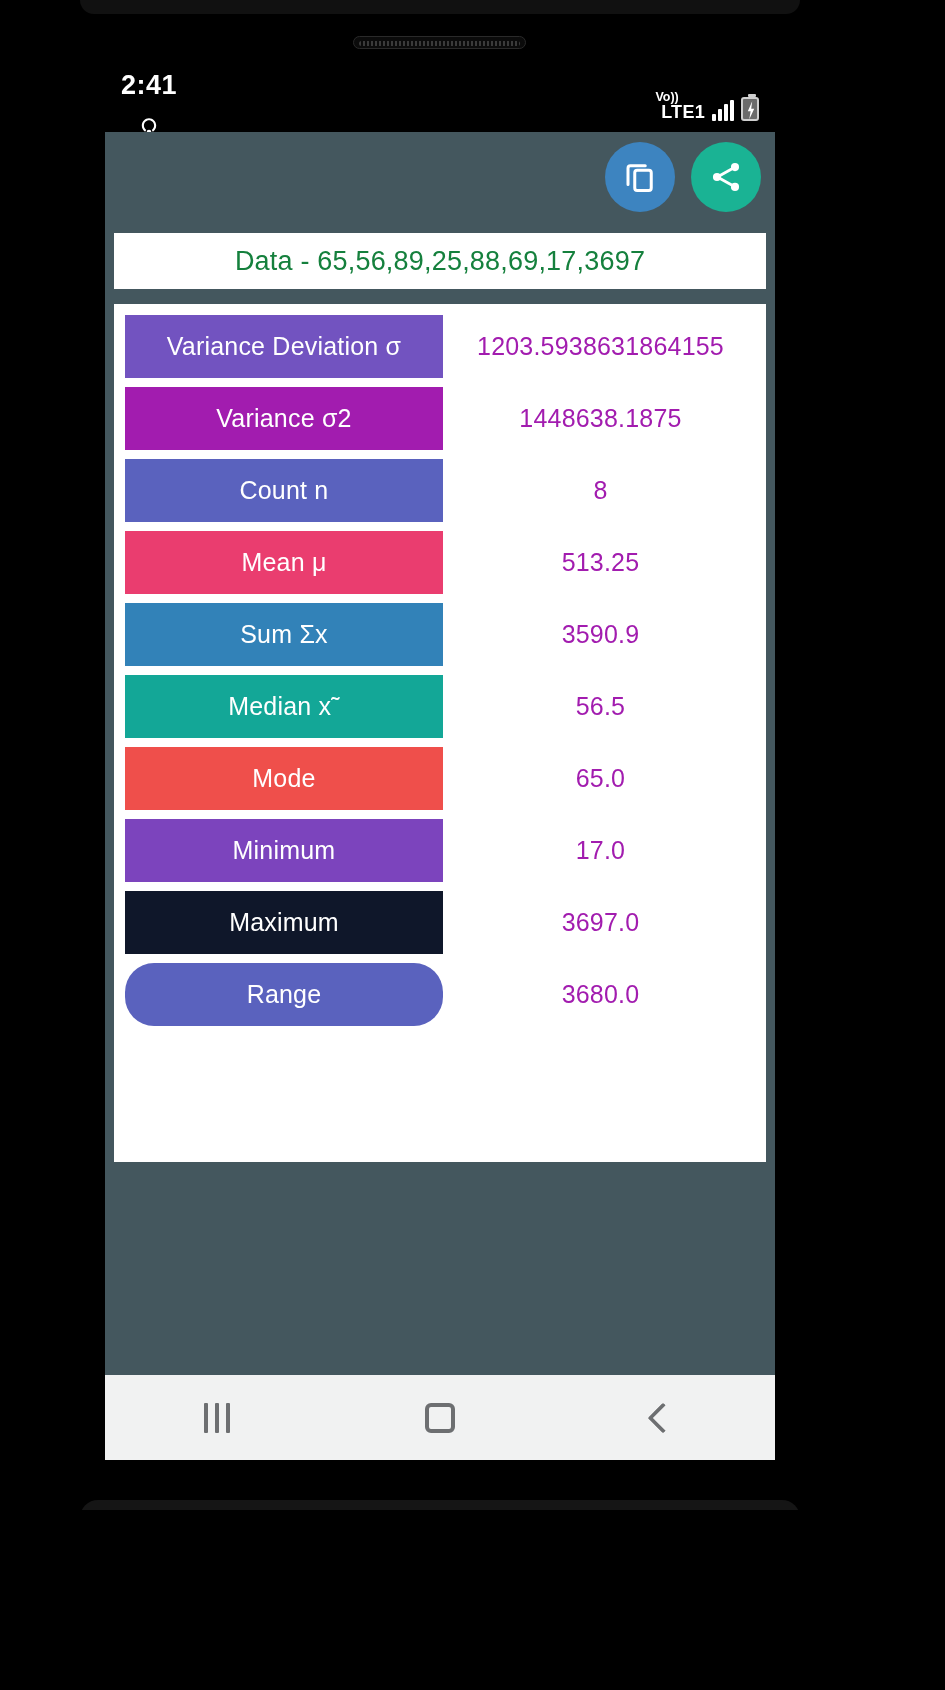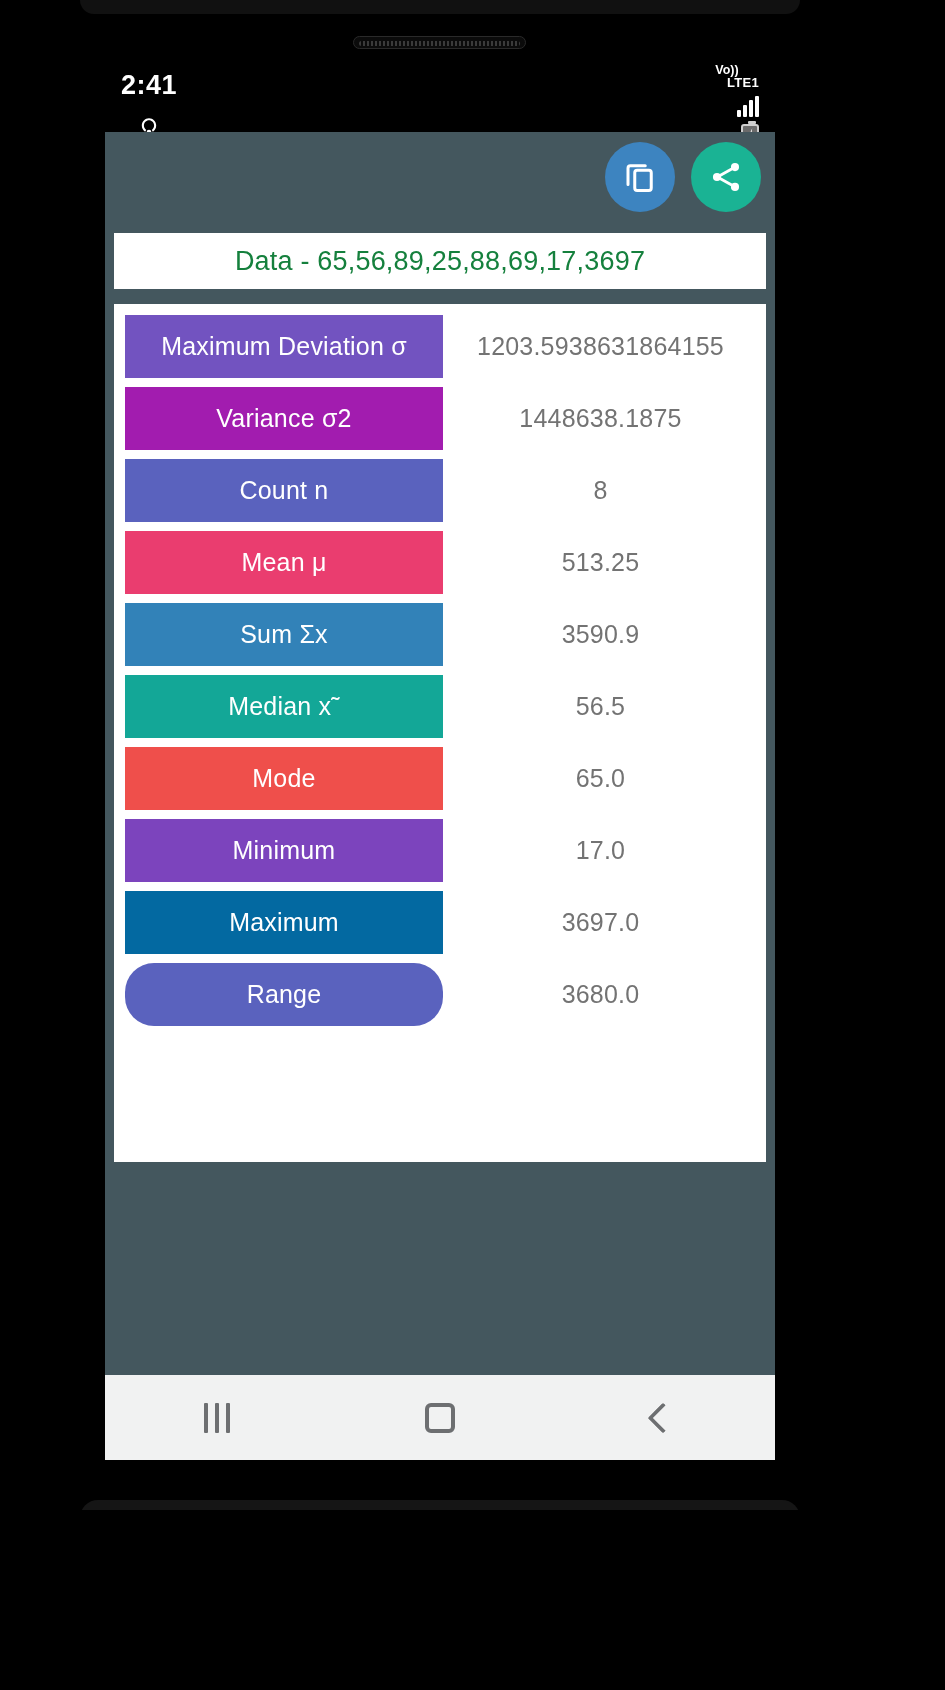--- a/index.html
+++ b/index.html
@@ -40,27 +40,27 @@
 
   
   .statusbar {
     position:absolute; left:105px; top:80px; width:670px; height:52px;
     background:#000; color:#fff;
     display:flex; align-items:center; justify-content:space-between;
     padding:0 16px;
   }
   .sb-left { display:flex; align-items:center; gap:14px;flex-direction:column; }
   .sb-time { font-size:27px; font-weight:700; letter-spacing:.5px; }
-  .sb-right { display:flex; align-items:flex-end; gap:7px;flex-direction:column; }
+  .sb-right { display:flex; align-items:flex-end; gap:7px; }
   .volte {
     display:flex; flex-direction:column; align-items:center;
     line-height:1.0; font-size:12px; font-weight:700;
   }
   .volte .t1 { font-size:12.5px; }
-  .volte .t2 { font-size:13px; letter-spacing:.3px;margin-left:32px; }
+  .volte .t2 { font-size:18px; letter-spacing:.3px;margin-left:32px; }
   .sig { display:flex; align-items:flex-end; gap:2px; height:21px; }
   .sig i { width:4px; background:#fff; display:block; border-radius:1px; }
   .sig i:nth-child(1){height:7px;}
   .sig i:nth-child(2){height:12px;}
   .sig i:nth-child(3){height:17px;}
   .sig i:nth-child(4){height:21px;}
   .batt {
     position:relative; width:18px; height:24px;
     border:2px solid #cfcfcf; border-radius:3px; background:#6b6b6b;
   }
@@ -115,21 +115,21 @@
     height:63px; margin-bottom:9px;
   }
   .row:last-child { margin-bottom:0; }
   .chip {
     width:318px; margin-left:11px; height:100%;
     display:flex; align-items:center; justify-content:center;
     color:#fff; font-size:25px; letter-spacing:.2px;
   }
   .val {
     flex:1; text-align:center;
-    color:#737373; font-size:25px; letter-spacing:.2px;
+    color:#a21caf; font-size:25px; letter-spacing:.2px;
     padding-right:8px;
   }
 
   
   .navbar {
     position:absolute; left:105px; top:1375px; width:670px; height:85px;
     background:#f1f2f2;
     display:flex; align-items:center; justify-content:space-around;
   }
   .nav-btn { display:flex; align-items:center; justify-content:center;
@@ -202,21 +202,21 @@
         </span>
       </div>
     </div>
 
     <div class="data-bar">
       <span class="txt">Data - 65,56,89,25,88,69,17,3697</span>
     </div>
 
     <div class="card" id="results-card">
         <div class="row">
-          <div class="chip" style="background: rgb(114, 83, 192);">Maximum Deviation σ</div>
+          <div class="chip" style="background: rgb(114, 83, 192);">Variance Deviation σ</div>
           <div class="val">1203.5938631864155</div>
         </div>
         <div class="row">
           <div class="chip" style="background: #a21caf;">Variance σ2</div>
           <div class="val">1448638.1875</div>
         </div>
         <div class="row">
           <div class="chip" style="background: rgb(90, 98, 190);">Count n</div>
           <div class="val">8</div>
         </div>
@@ -234,21 +234,21 @@
         </div>
         <div class="row">
           <div class="chip" style="background: rgb(239, 79, 75);">Mode</div>
           <div class="val">65.0</div>
         </div>
         <div class="row">
           <div class="chip" style="background: rgb(124, 68, 189);">Minimum</div>
           <div class="val">17.0</div>
         </div>
         <div class="row">
-          <div class="chip" style="background: #0369a1;">Maximum</div>
+          <div class="chip" style="background: #0f172a;">Maximum</div>
           <div class="val">3697.0</div>
         </div>
         <div class="row">
           <div class="chip" style="background: rgb(90, 98, 190); border-radius: 29px;">Range</div>
           <div class="val">3680.0</div>
         </div>
       </div>
 
   </div>
 

